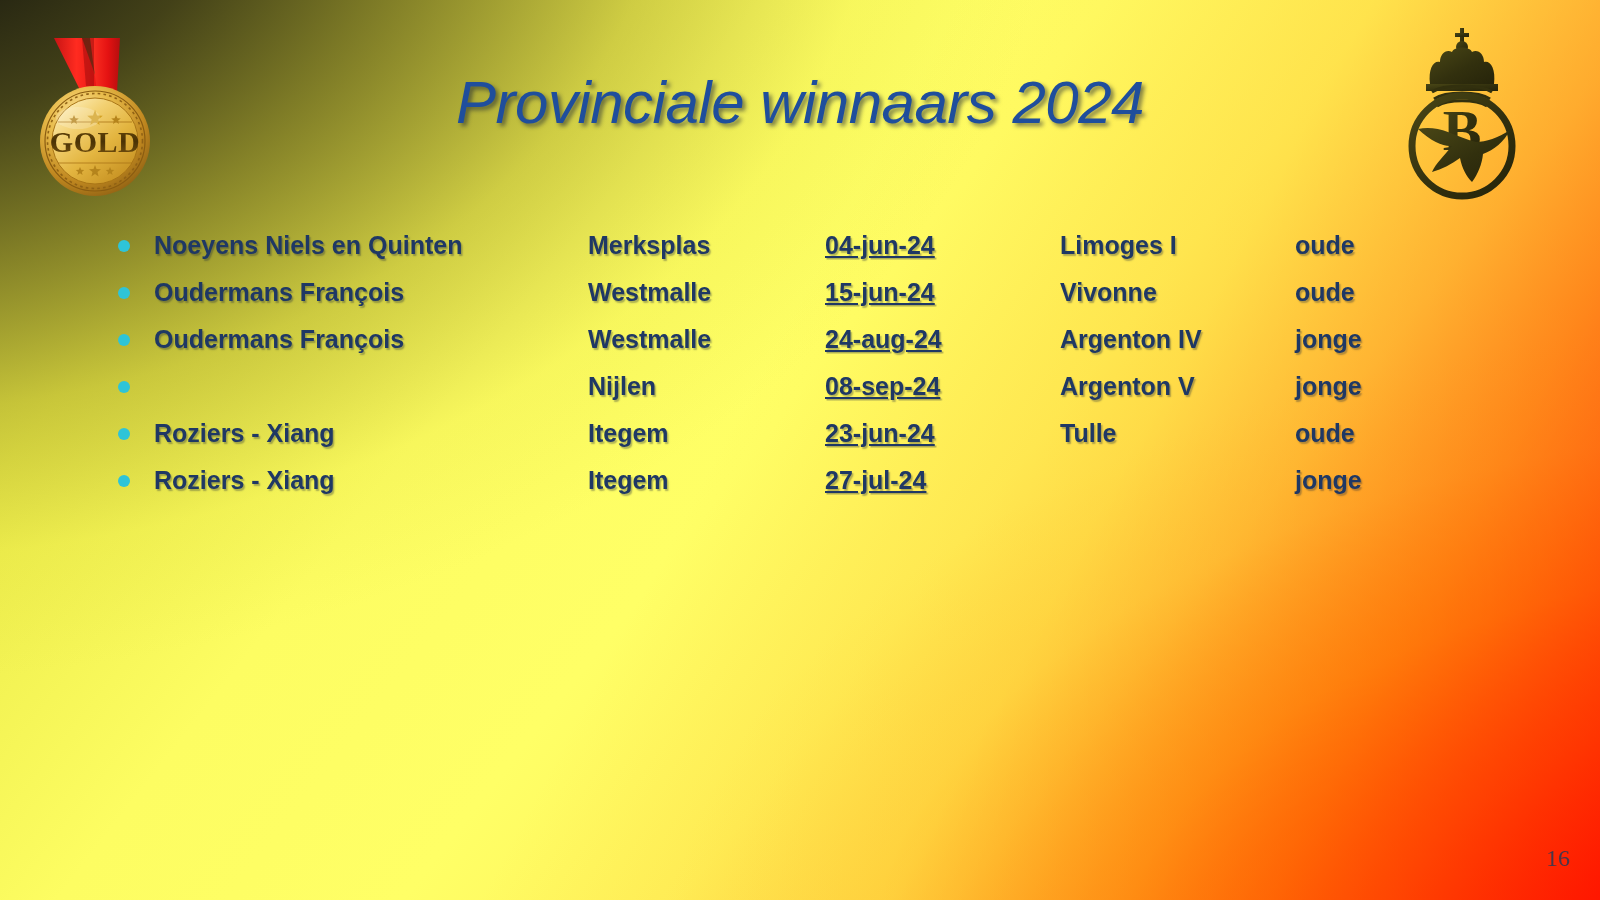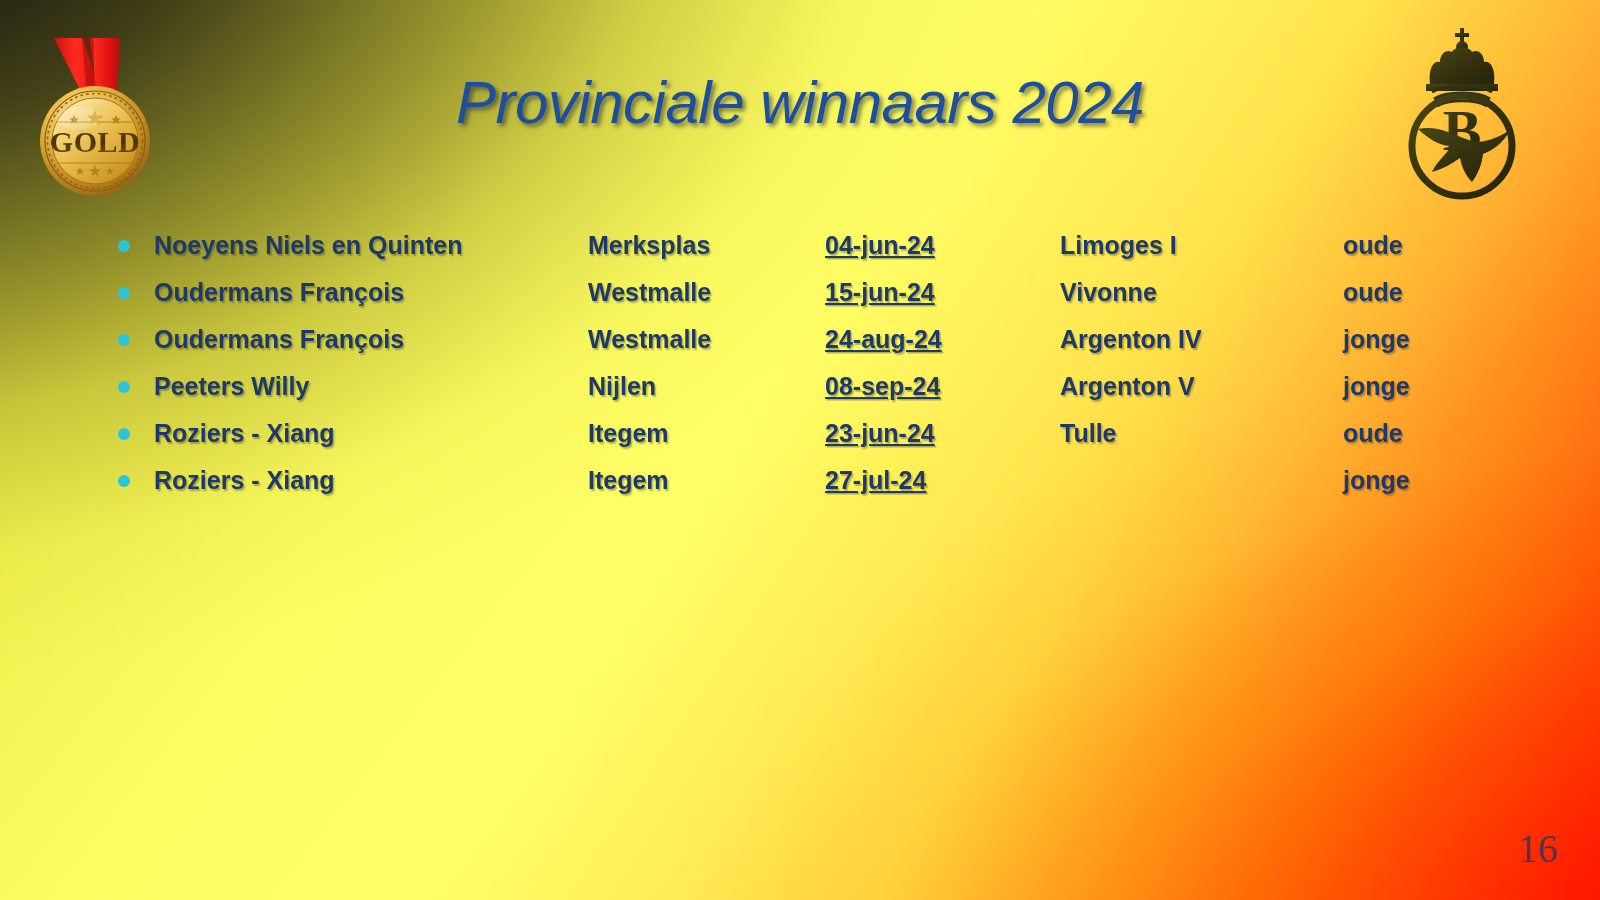--- a/index.html
+++ b/index.html
@@ -71,28 +71,28 @@
     top:0;
     font-size:25px;
     font-weight:bold;
     color:#1F3864;
     text-shadow:1.5px 1.5px 1.5px rgba(30,40,60,0.35);
   }
   .col-name     { left:36px;  }
   .col-club     { left:470px; }
   .col-date     { left:707px;text-decoration:underline; }
   .col-race     { left:942px; }
-  .col-category { left:1177px;margin-left:48px;}
+  .col-category { left:1177px;}
 
   
   #page-number {
     position:absolute;
-    right:42px; bottom:28px;
+    right:30px; bottom:28px;
     font-family:"Liberation Serif", serif;
-    font-size:40px;
+    font-size:24px;
     color:#2B3A56;
     opacity:0.85;
   }
 </style>
 </head>
 <body>
 
 <div id="slide-background"></div>
 
 <div id="gold-medal">
@@ -224,21 +224,20 @@
     <span class="row-bullet"></span>
     <span class="cell col-name">Oudermans François</span>
     <span class="cell col-club">Westmalle</span>
     <span class="cell col-date">24-aug-24</span>
     <span class="cell col-race">Argenton IV</span>
     <span class="cell col-category">jonge</span>
   </div>
 
   <div class="winner-row">
     <span class="row-bullet"></span>
-    <span class="cell col-name">Peeters Willy</span>
     <span class="cell col-club">Nijlen</span>
     <span class="cell col-date">08-sep-24</span>
     <span class="cell col-race">Argenton V</span>
     <span class="cell col-category">jonge</span>
   </div>
 
   <div class="winner-row">
     <span class="row-bullet"></span>
     <span class="cell col-name">Roziers - Xiang</span>
     <span class="cell col-club">Itegem</span>

